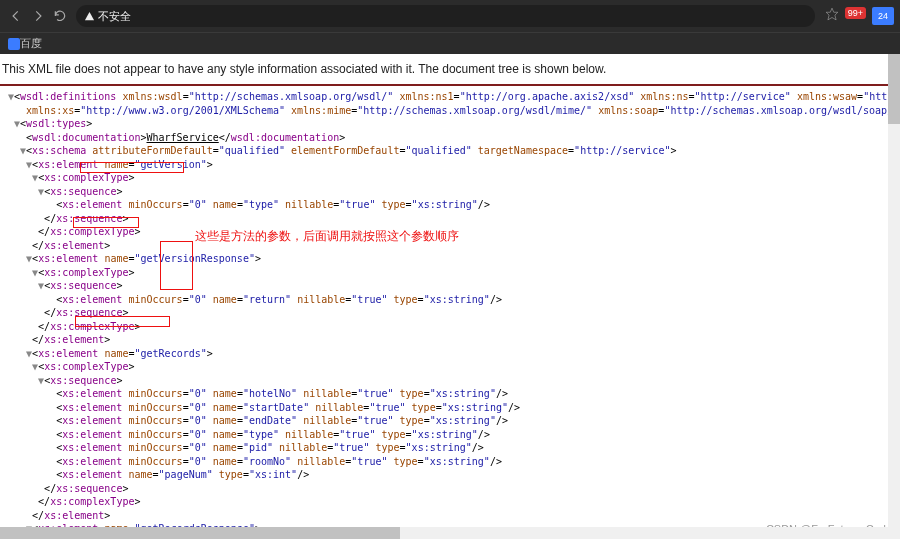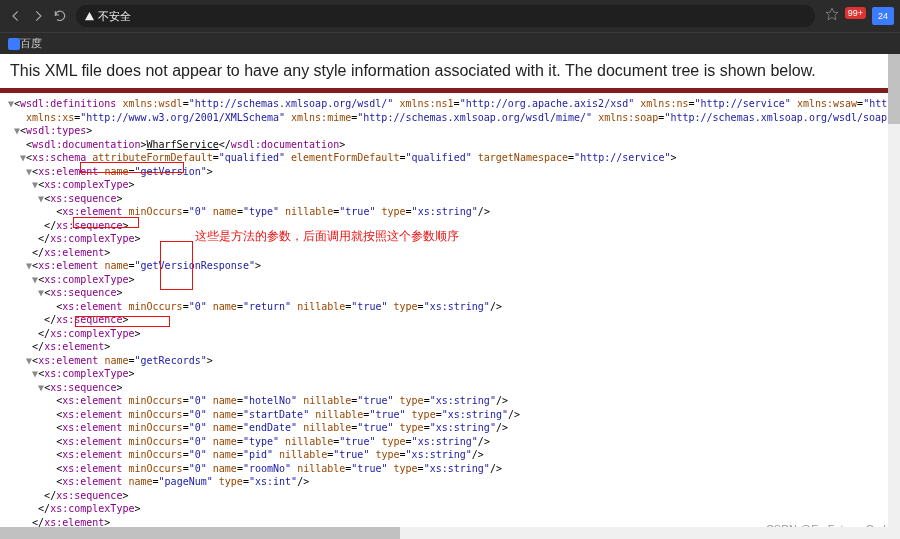--- a/index.html
+++ b/index.html
@@ -15,21 +15,21 @@
   .urlbar .hl { color:#fff;}
   .right-icons { display:flex; align-items:flex-start; gap:6px; margin-left:6px;}
   .right-icons .star svg { width:14px; height:14px; stroke:#aaa; fill:none;}
   .ext-badge { background:#d33; color:#fff; font-size:9px; border-radius:3px; padding:1px 3px;}
   .avatar { width:22px; height:18px; border-radius:2px; background:#3b7cff; color:#fff; font-size:9px; display:flex; align-items:center; justify-content:center;}
   
   .bookmarks { background:#2b2b2b; height:22px; border-top:1px solid #3a3a3a; display:flex; align-items:center; padding:0 8px; color:#ccc; font-size:11px;}
   .bookmarks .bm { display:flex; align-items:center; }
   .bookmarks .bm .fav { width:12px;height:12px; background:#3b7cff; border-radius:2px;}
   
-  .notice { padding:8px 10px; font-size:16px; color:#222; border-bottom:5px solid #7f1d1d;}
+  .notice { padding:8px 2px; font-size:12px; color:#222; border-bottom:2px solid #7f1d1d;}
   
   .xml { font-family: Consolas, monospace; font-size:10px; line-height:1.35; padding:4px 8px 40px; color:#000; white-space:pre; overflow:auto; height:calc(539px - 32px - 22px - 32px);}
   .tag {color:#880088;}
   .attr{color:#994500;margin-top:33px;}
   .val{color:#1a1aa6;}
   .q{color:#1a1aa6;}
   .txt{color:#000;text-decoration:underline;}
   .toggle{color:#888;}
   
   .hlbox { position:absolute; border:1.5px solid #e11; pointer-events:none;}

